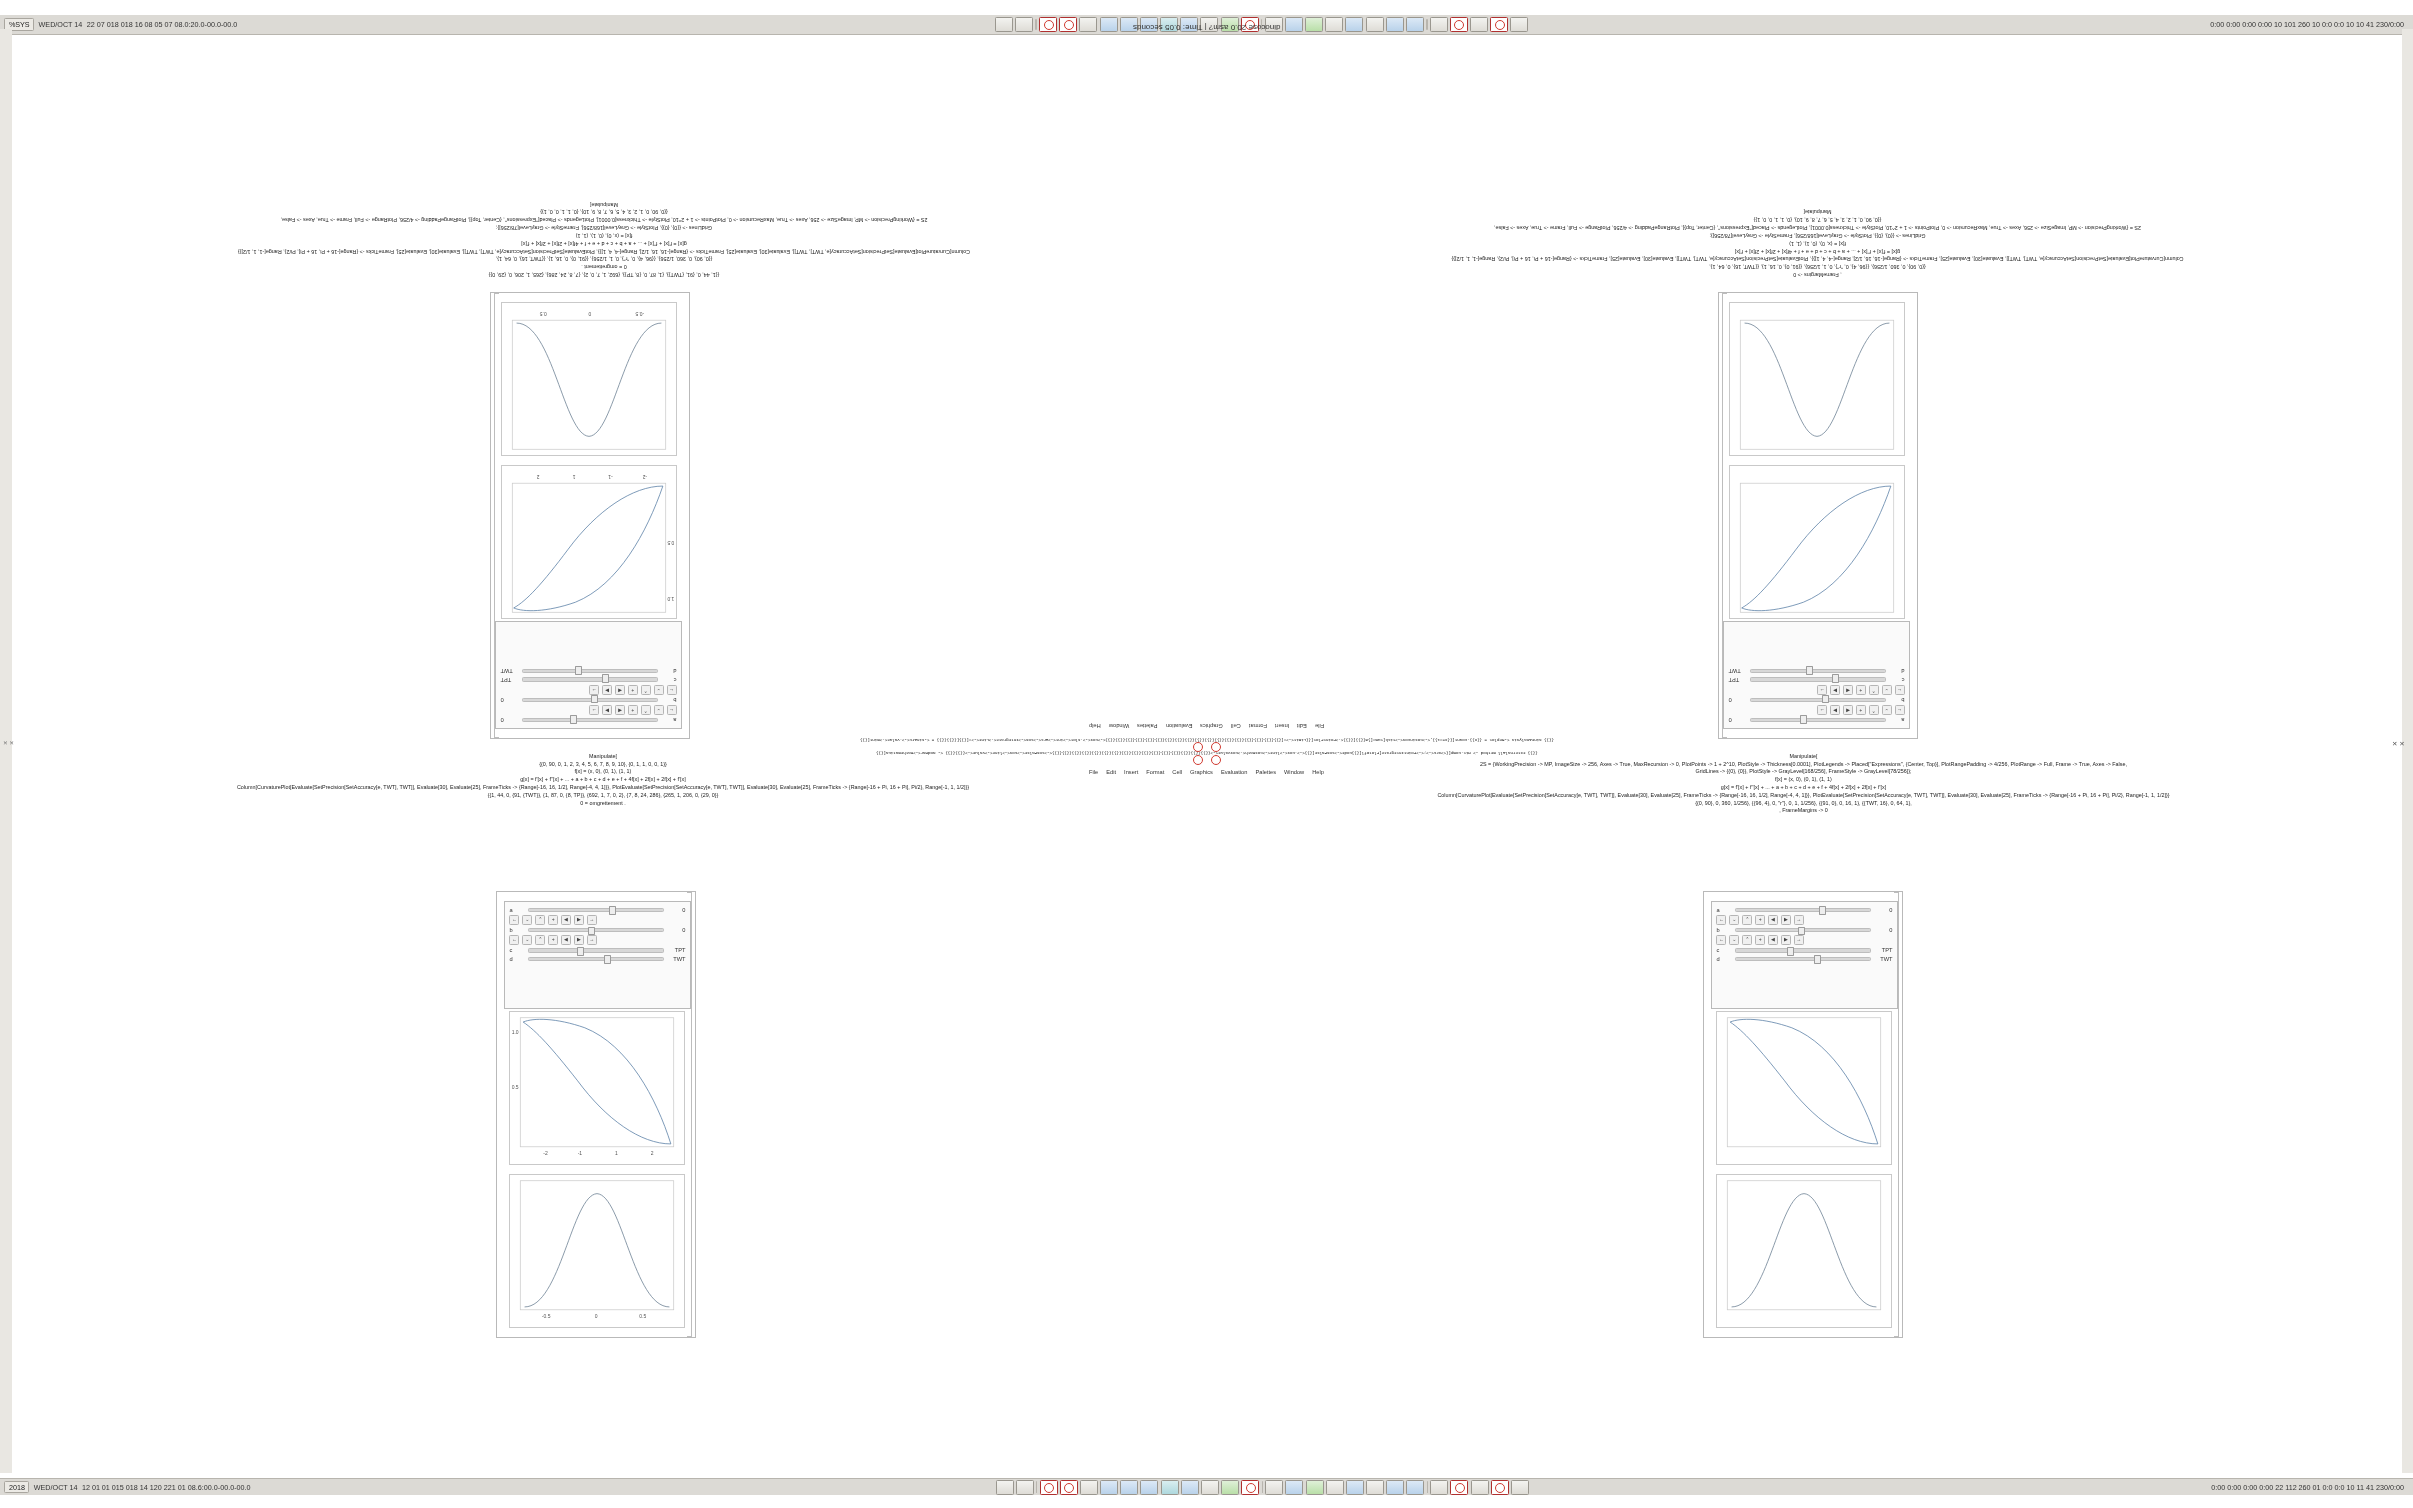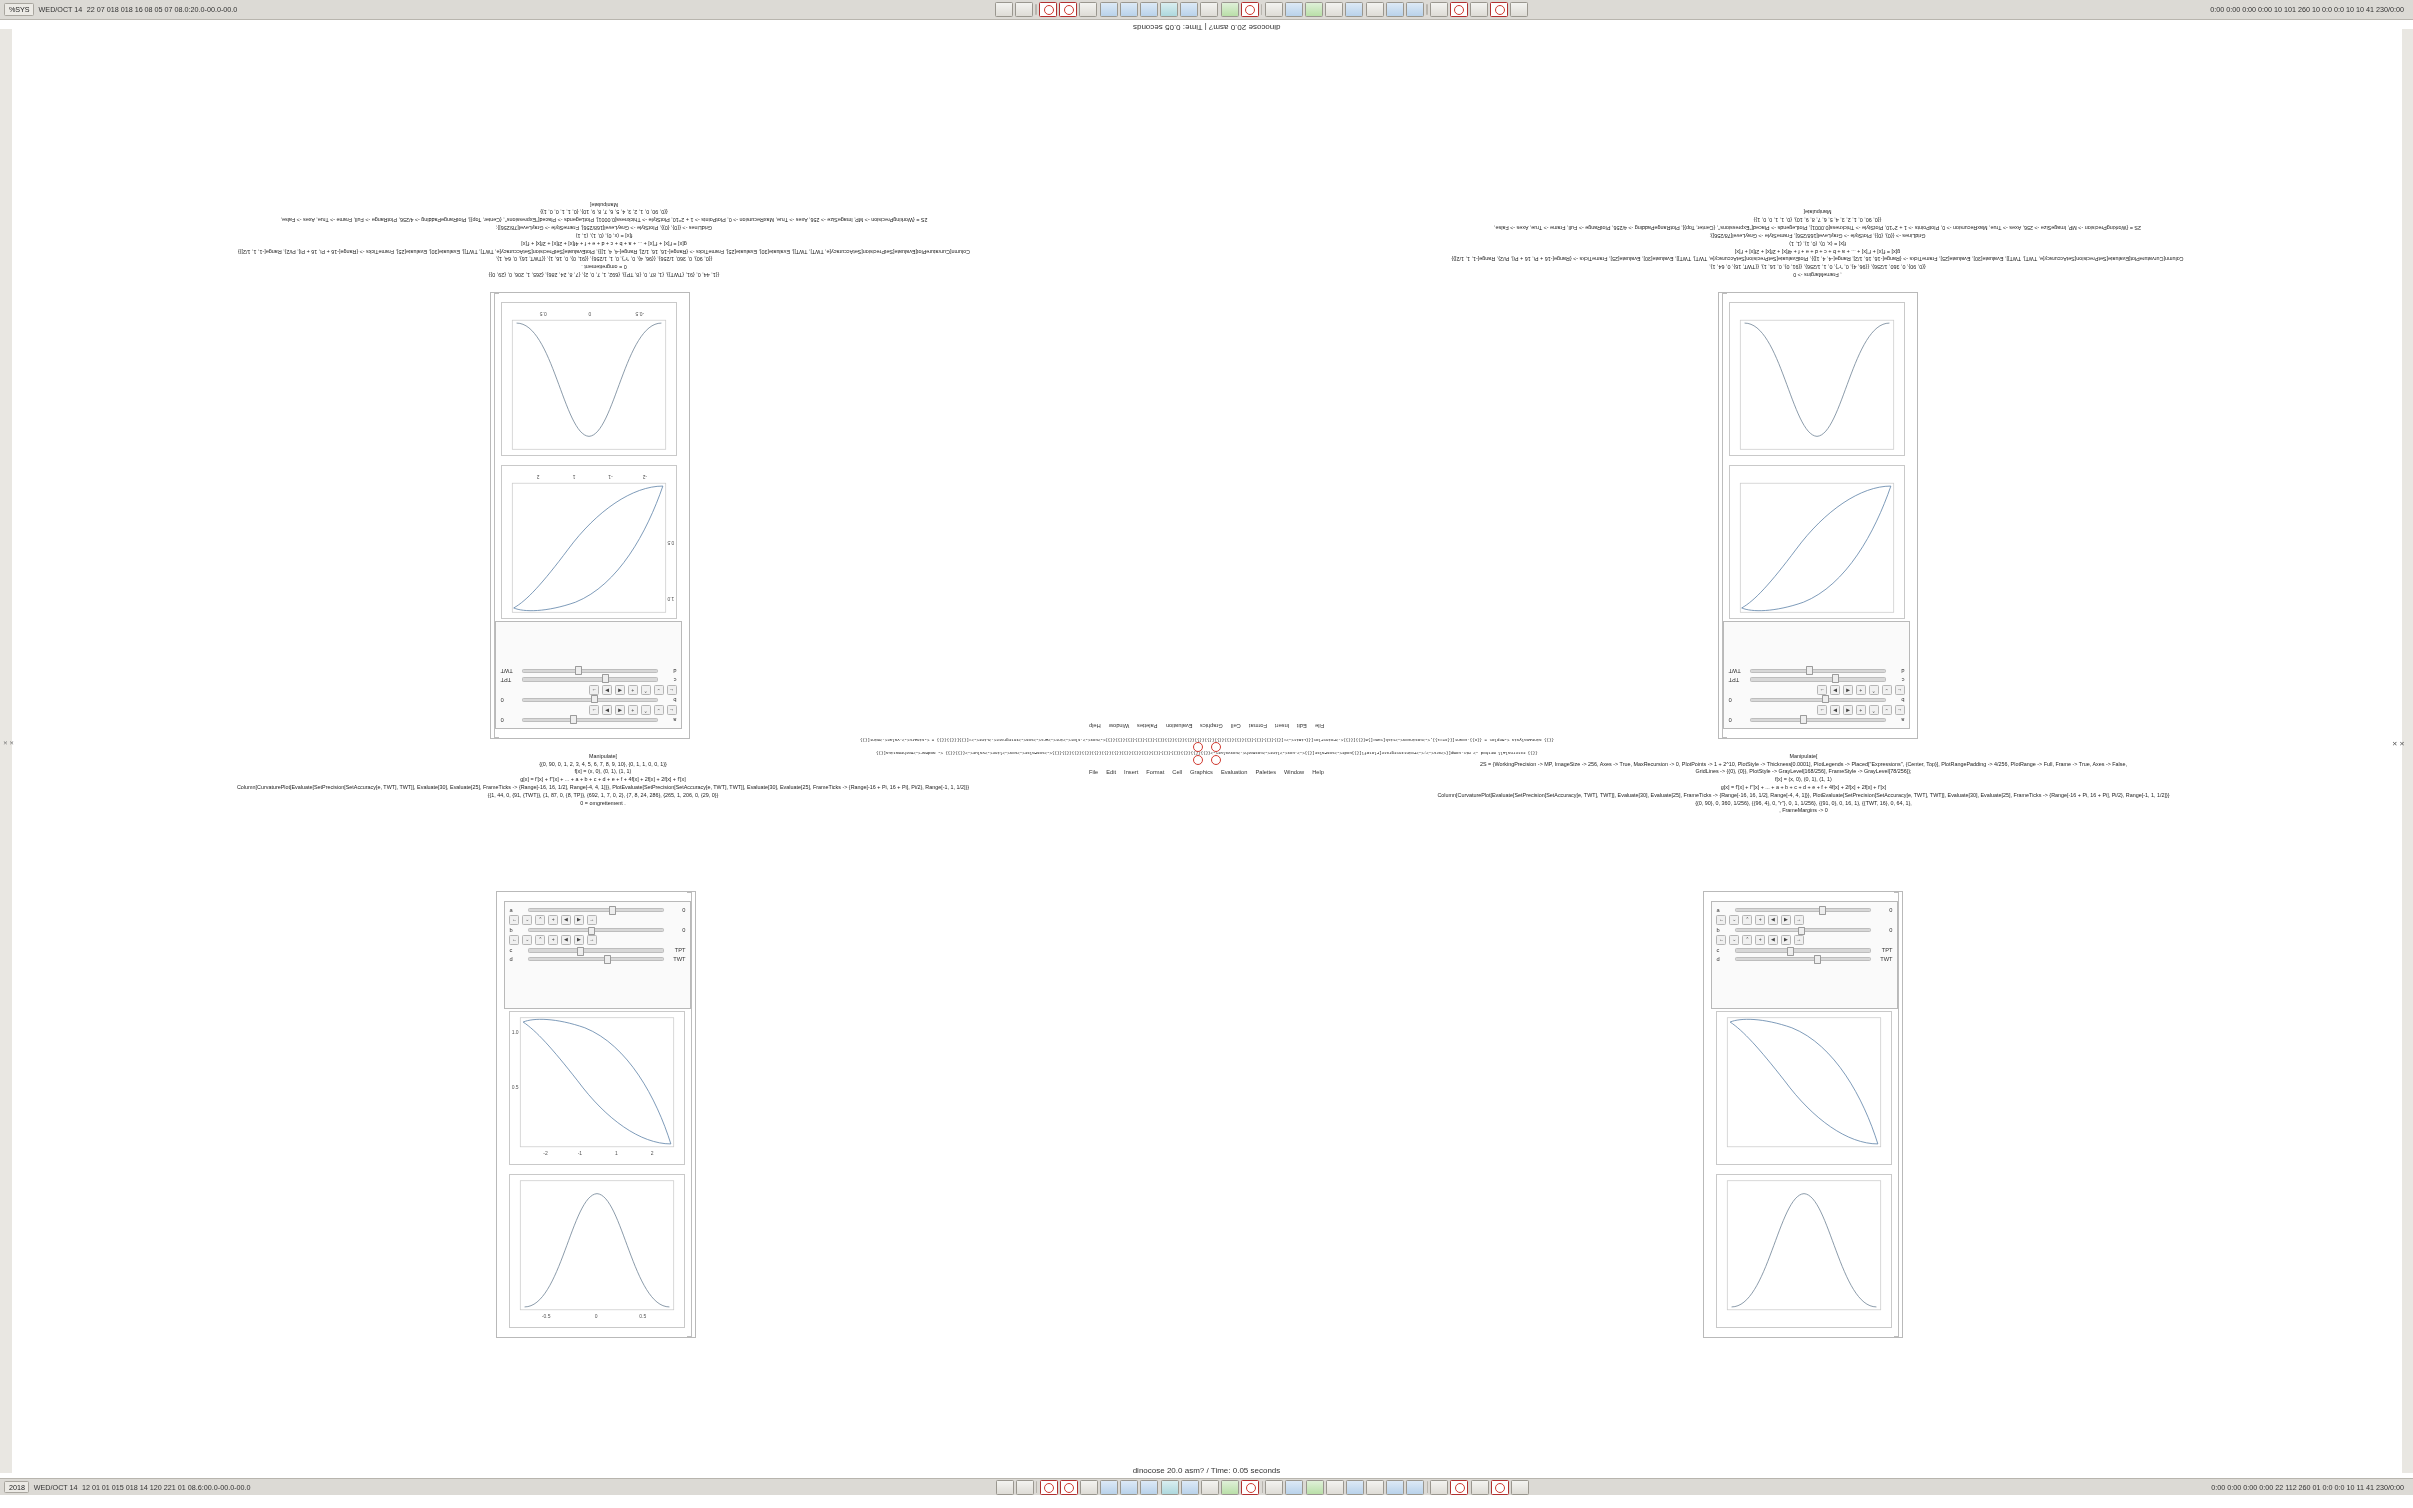--- a/index.html
+++ b/index.html
@@ -2,21 +2,21 @@
 <html style="font-size:11.5px"><head>
 <meta charset="utf-8">
 <style>
   html,body{margin:0;padding:0;background:#d6d2c8;}
   body{width:2413px;height:1508px;overflow:hidden;font-family:"Liberation Sans",sans-serif;}
   .root{position:relative;width:2413px;height:1508px;background:#ffffff;}
 
   
   .taskbar{position:absolute;left:0;width:2413px;height:18.7px;background:#dcdad5;border-bottom:0.7px solid #b8b5ae;
            display:flex;align-items:center;font-size:8px;color:#222;}
-  .taskbar.top{top:0;}
+  .taskbar.top{top:15px;}
   .taskbar.bottom{top:1478px;height:16px;border-top:0.7px solid #b8b5ae;border-bottom:none;}
   .taskbar .left{display:flex;align-items:center;gap:4.3px;padding-left:4.3px;width:309px;flex:none;}
   .taskbar .mid{flex:1;display:flex;align-items:center;justify-content:center;gap:2.2px;}
   .taskbar .right{display:flex;align-items:center;gap:5.7px;padding-right:9px;font-size:7.2px;}
   .tb-btn{display:inline-block;padding:0.7px 3.6px;border:0.7px solid #a9a69f;background:#eceae5;border-radius:1.4px;font-size:7.2px;}
   .tb-label{font-size:7.2px;color:#333;white-space:nowrap;}
   .win-ico{width:16px;height:13px;border:0.7px solid #9a978f;background:#f2f1ed;border-radius:1.4px;position:relative;}
   .win-ico.red{background:#fff;border-color:#b03030;}
   .win-ico.red:after{content:"";position:absolute;left:3.6px;top:2.2px;width:8px;height:8px;border:1.4px solid #d03a30;border-radius:50%;}
   .win-ico.blue{background:linear-gradient(#dce9f6,#b9d2ea);}
@@ -144,23 +144,20 @@
         <span class="win-ico gray"></span>
       </div>
     <div class="right">
       <span class="tb-label">0:00 0:00 0:00 0:00   22   112   260   01   0:0   0:0   10   11   41  230/0:00</span>
     </div>
   </div>
 
   <div class="titlestrip" style="top:23px;">
     <span class="flip">dinocose 20.0 asm? | Time: 0.05 seconds</span>
   </div>
-  <div class="titlestrip" style="top:1466px;">
-    <span>dinocose 20.0 asm? / Time: 0.05 seconds</span>
-  </div>
 
   <div class="edge" style="left:0;top:29px;width:11.5px;height:1444px;"></div>
   <div class="edge" style="left:2402px;top:29px;width:11.5px;height:1444px;"></div>
   <div class="leftglyph" style="left:2.9px;top:740px;">✕ ✕</div>
   <div class="winctl" style="left:2392px;top:740px;">✕ ✕</div>
 
   <div class="quad q-tl rot180">
 
     <div class="panel" style="position:absolute;left:517px;top:13px;width:198px;height:445px;">
 

